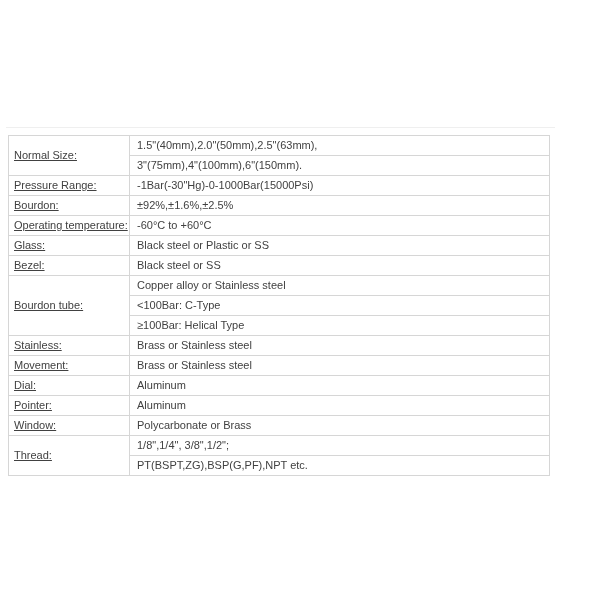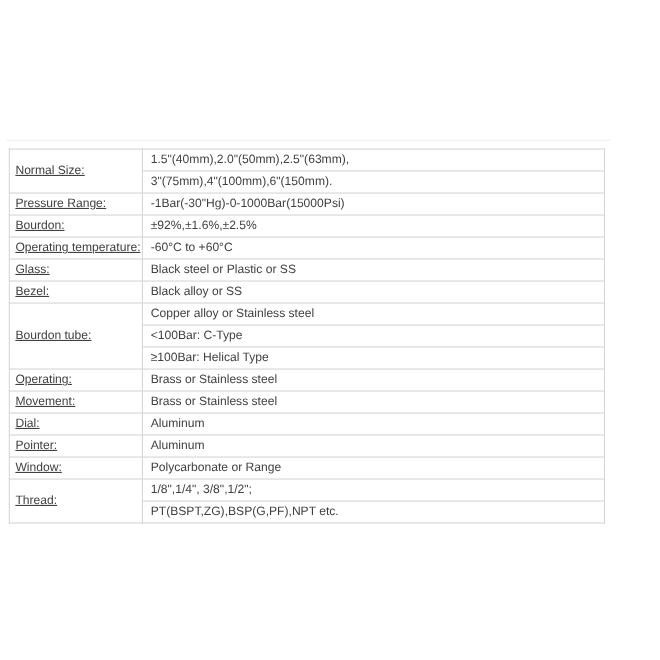--- a/index.html
+++ b/index.html
@@ -84,57 +84,57 @@
       <td>-60°C to +60°C</td>
     </tr>
 
     <tr>
       <td class="label-cell">Glass:</td>
       <td>Black steel or Plastic or SS</td>
     </tr>
 
     <tr>
       <td class="label-cell">Bezel:</td>
-      <td>Black alloy or SS</td>
+      <td>Black steel or SS</td>
     </tr>
 
     <tr>
       <td class="label-cell" rowspan="3">Bourdon tube:</td>
       <td>Copper alloy or Stainless steel</td>
     </tr>
     <tr>
       <td>&lt;100Bar: C-Type</td>
     </tr>
     <tr>
       <td>≥100Bar: Helical Type</td>
     </tr>
 
     <tr>
-      <td class="label-cell">Operating:</td>
+      <td class="label-cell">Stainless:</td>
       <td>Brass or Stainless steel</td>
     </tr>
 
     <tr>
       <td class="label-cell">Movement:</td>
       <td>Brass or Stainless steel</td>
     </tr>
 
     <tr>
       <td class="label-cell">Dial:</td>
       <td>Aluminum</td>
     </tr>
 
     <tr>
       <td class="label-cell">Pointer:</td>
       <td>Aluminum</td>
     </tr>
 
     <tr>
       <td class="label-cell">Window:</td>
-      <td>Polycarbonate or Range</td>
+      <td>Polycarbonate or Brass</td>
     </tr>
 
     <tr>
       <td class="label-cell" rowspan="2">Thread:</td>
       <td>1/8",1/4", 3/8",1/2";</td>
     </tr>
     <tr>
       <td>PT(BSPT,ZG),BSP(G,PF),NPT etc.</td>
     </tr>
   </tbody>

